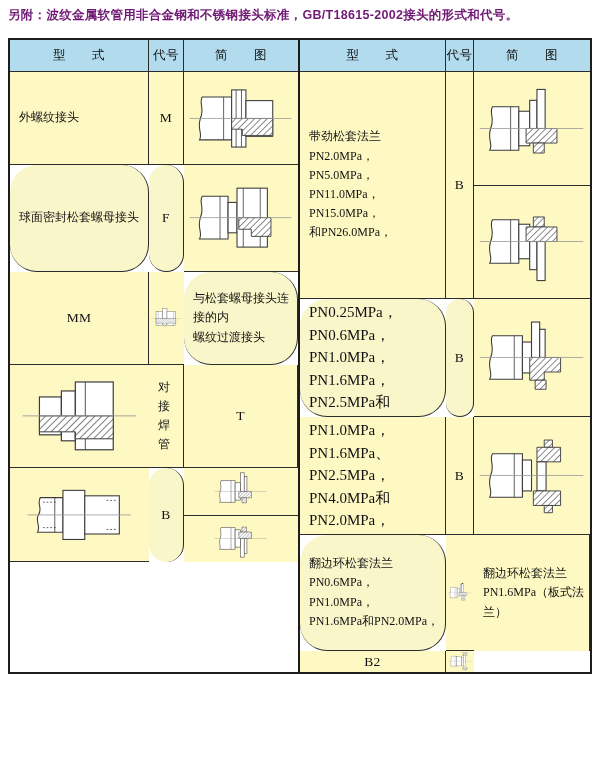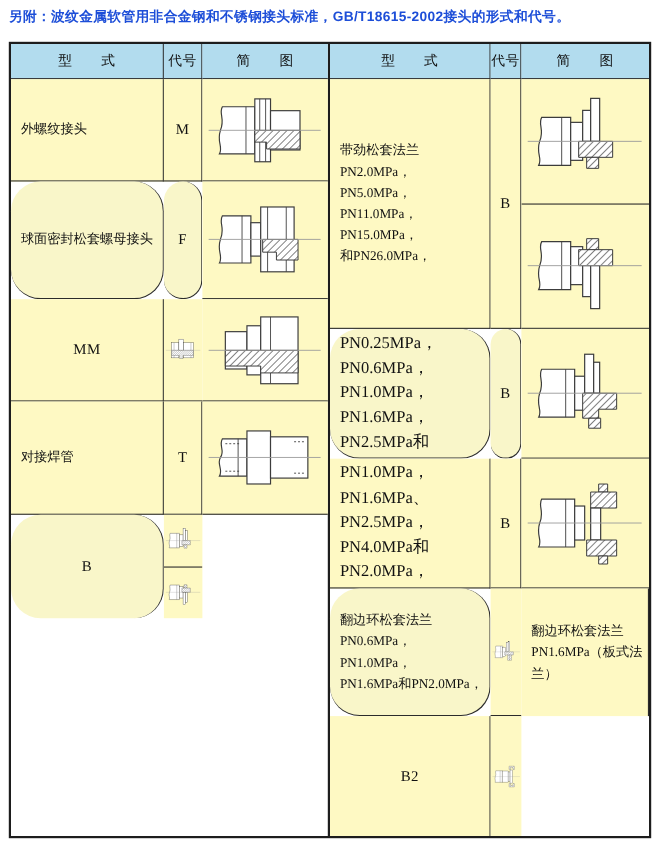--- a/index.html
+++ b/index.html
@@ -7,24 +7,24 @@
     --hl-bg:#f9f6c9;
     --line:#2b2b2b;
     --heavy:#1d1d1d;
   }
   *{box-sizing:border-box;margin:0;padding:0;}
   html,body{width:600px;height:768px;background:#ffffff;overflow:hidden;}
   body{position:relative;font-family:"Liberation Serif","DejaVu Serif",serif;color:#111;}
   .doc-title{
     position:absolute;left:8px;top:7px;width:586px;
     font-family:"Liberation Sans","DejaVu Sans",sans-serif;
-    font-size:12.5px;font-weight:bold;letter-spacing:.3px;color:#1d4ed8;
+    font-size:12.5px;font-weight:bold;letter-spacing:.3px;color:#701a75;
   }
   .fittings-table{
-    position:absolute;left:8px;top:38px;width:584px;height:724px;
+    position:absolute;left:8px;top:38px;width:584px;height:636px;
     border:2px solid var(--heavy);display:flex;background:#fff;
   }
   .half{display:grid;}
   .left-half{
     width:290px;border-right:2px solid var(--heavy);
     grid-template-columns:139px 35px 1fr;
     grid-template-rows:32px 93px 107px 93px 103px 94px 1fr;
   }
   .right-half{
     flex:1;
@@ -129,20 +129,22 @@
             <rect x="22" y="20" width="24" height="50" stroke="#3c3c3c" stroke-width="1.2" fill="#ffffff"></rect>
             <rect x="46" y="8" width="16" height="37" stroke="#3c3c3c" stroke-width="1.2" fill="#ffffff"></rect>
             <rect x="62" y="20" width="32" height="50" stroke="#3c3c3c" stroke-width="1.2" fill="#ffffff"></rect>
             <line x1="30" y1="20" x2="30" y2="70" stroke="#3c3c3c" stroke-width="0.9"></line>
             <line x1="86" y1="20" x2="86" y2="70" stroke="#3c3c3c" stroke-width="0.9"></line>
             <polygon points="22,45 94,45 94,62 60,62 60,72 48,72 48,62 22,62" fill="url(#hp2)" stroke="#3c3c3c" stroke-width="1"></polygon>
             <line x1="3" y1="45" x2="117" y2="45" stroke="#9a9a9a" stroke-width="0.9"></line>
           </svg>
         </div>
 
+      <div class="cell type-cell hl">与松套螺母接头连接的内
+螺纹过渡接头</div>
       <div class="cell diag-cell lastcol">
           <svg viewBox="0 0 120 90" preserveAspectRatio="xMidYMid meet">
             <defs>
               <pattern id="hp3" width="5" height="5" patternUnits="userSpaceOnUse" patternTransform="rotate(45)">
                 <rect width="5" height="5" fill="#fff"></rect>
                 <line x1="0" y1="0" x2="0" y2="5" stroke="#555" stroke-width="1.5"></line>
               </pattern>
             </defs>
             <rect x="20" y="26" width="22" height="38" stroke="#3c3c3c" stroke-width="1.2" fill="#ffffff"></rect>
             <rect x="42" y="20" width="14" height="50" stroke="#3c3c3c" stroke-width="1.2" fill="#ffffff"></rect>

